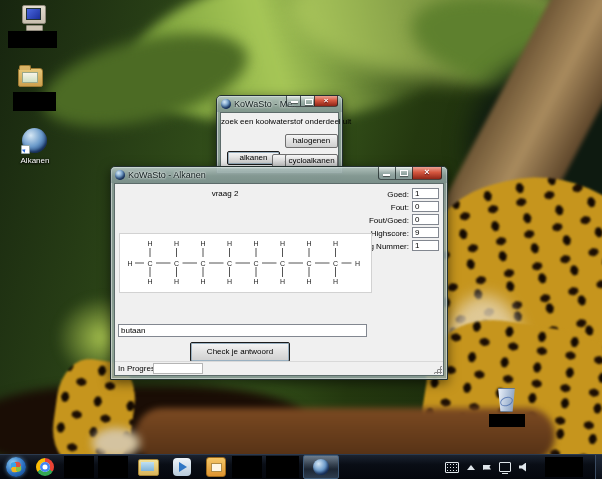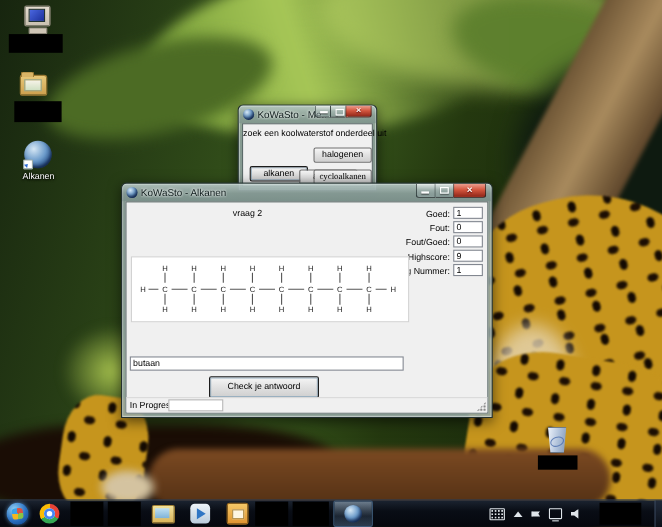--- a/index.html
+++ b/index.html
@@ -145,21 +145,21 @@
     <div class="caption" style="right:4px;">
       <div class="cbtn min" style="width:13px;height:10px;"></div>
       <div class="cbtn max" style="width:13px;height:10px;"></div>
       <div class="cbtn close" style="width:22px;height:10px;line-height:9px;font-size:8px;">×</div>
     </div>
     <div class="client">
       <div class="label8" style="left:0;right:0;top:4px;text-align:center;">zoek een koolwaterstof onderdeel uit</div>
       <div class="btn default" style="left:6px;top:38px;width:53px;height:14px;line-height:12px;">alkanen</div>
       <div class="btn" style="left:64px;top:21px;width:53px;height:14px;line-height:12px;">halogenen</div>
       <div class="btn" style="left:6px;top:41px;width:53px;height:14px;line-height:12px;margin-left:45px;">alkenen</div>
-      <div class="btn" style="left:64px;top:41px;width:53px;height:14px;line-height:12px;font-family:Liberation Serif, serif;">cycloalkanen</div>
+      <div class="btn" style="left:64px;top:41px;width:53px;height:14px;line-height:12px;">cycloalkanen</div>
     </div>
   </div>
 
   <div class="win" style="left:110px;top:166px;width:336px;height:212px;z-index:10;">
     <div class="titlebar">
       <div class="globe tglobe"></div>
       <span class="titletext">KoWaSto - Alkanen</span>
     </div>
     <div class="caption" style="right:5px;">
       <div class="cbtn min"></div>

